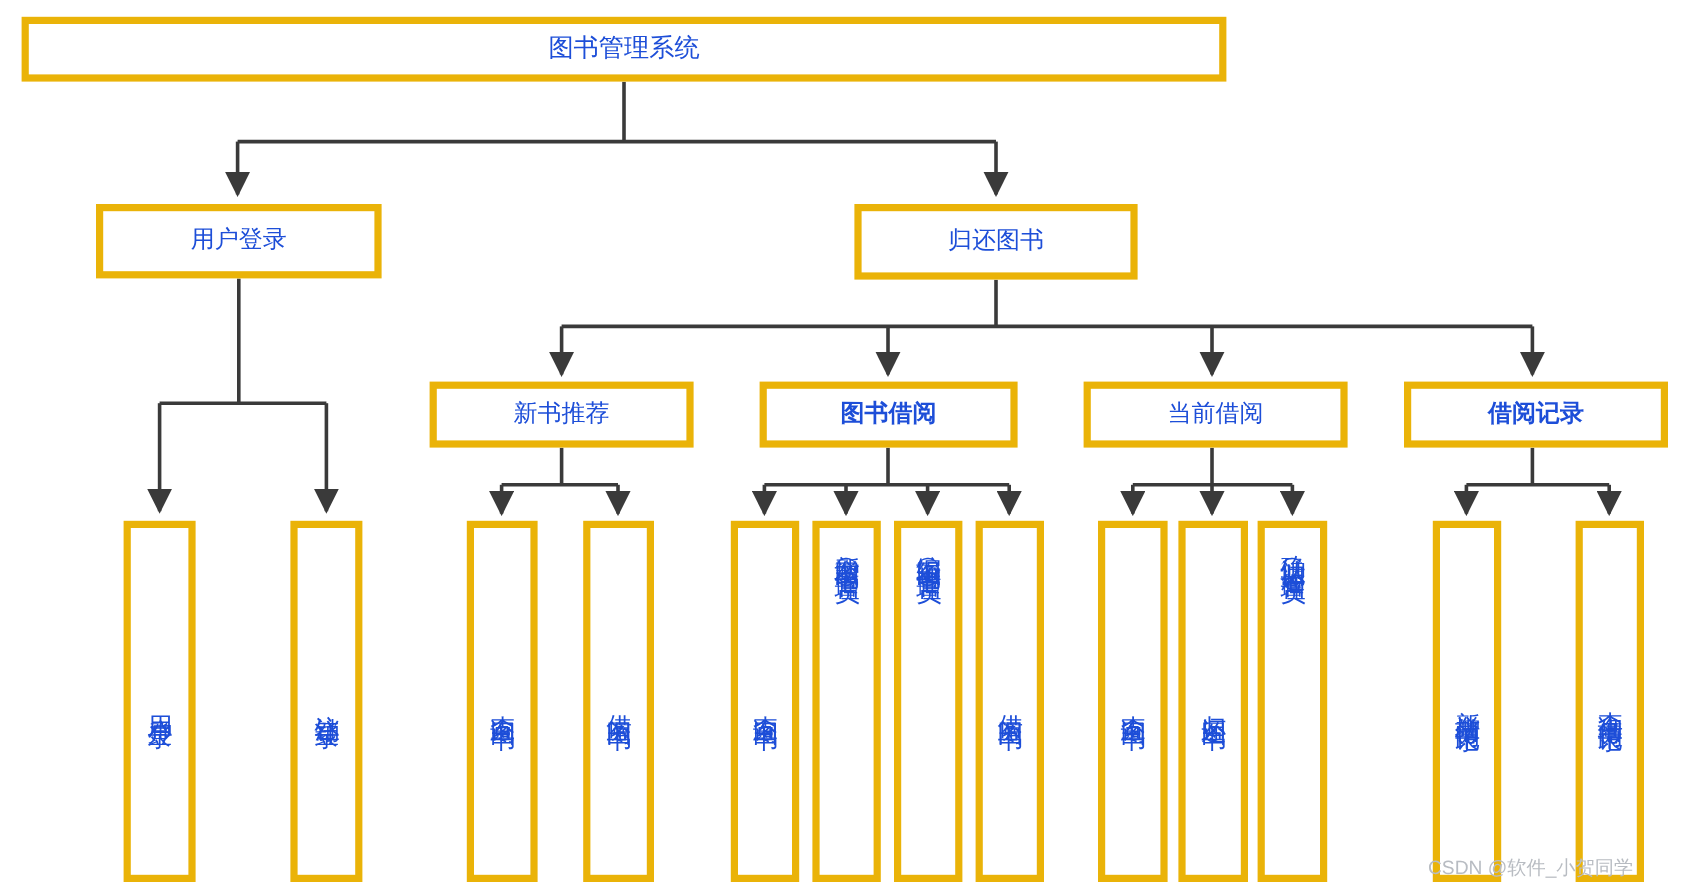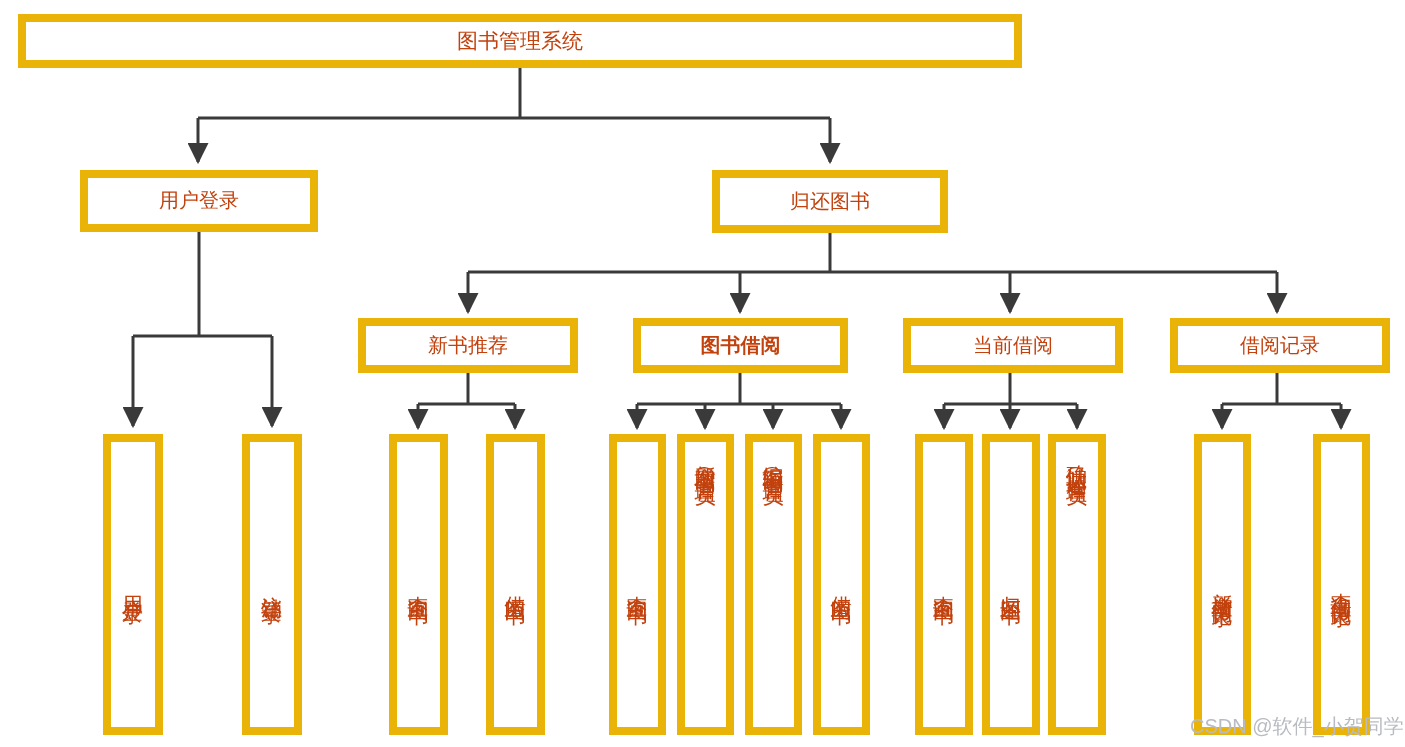--- a/index.html
+++ b/index.html
@@ -22,25 +22,25 @@
     left: 0;
     top: 0;
     width: 1405px;
     height: 747px;
     pointer-events: none;
   }
   .node {
     position: absolute;
     box-sizing: border-box;
     background: #ffffff;
-    border: 8px solid #eab308;
+    border: 6px solid #eab308;
     display: flex;
     align-items: center;
     justify-content: center;
-    color: #c2410c;
+    color: #1d4ed8;
     z-index: 2;
   }
   .node .label {
     display: block;
     text-align: center;
     line-height: 1.18;
     white-space: nowrap;
   }
   .node.root .label { font-size: 21px; }
   .node.lvl2 .label { font-size: 20px; }
@@ -57,21 +57,21 @@
     letter-spacing: 3px;
     line-height: 1;
     white-space: nowrap;
   }
   .node.leaf.top-align {
     align-items: flex-start;
   }
   #watermark {
     position: absolute;
     color: #b8bcc2;
-    font-size: 20px;
+    font-size: 16px;
     white-space: nowrap;
     z-index: 3;
     user-select: none;
   }
 </style>
 </head>
 <body>
 
 <div id="canvas">
 
@@ -138,21 +138,21 @@
 
   <div class="node lvl3" style="left:358px; top:318px; width:220px; height:55px;">
     <span class="label">新书推荐</span>
   </div>
   <div class="node lvl3" style="left:633px; top:318px; width:215px; height:55px;font-weight:bold;">
     <span class="label">图书借阅</span>
   </div>
   <div class="node lvl3" style="left:903px; top:318px; width:220px; height:55px;">
     <span class="label">当前借阅</span>
   </div>
-  <div class="node lvl3" style="left:1170px; top:318px; width:220px; height:55px;">
+  <div class="node lvl3" style="left:1170px; top:318px; width:220px; height:55px;font-weight:bold;">
     <span class="label">借阅记录</span>
   </div>
 
   <div class="node leaf" style="left:103px; top:434px; width:60px; height:301px;">
     <span class="label">用户登录</span>
   </div>
   <div class="node leaf" style="left:242px; top:434px; width:60px; height:301px;">
     <span class="label">注销登录</span>
   </div>
 

